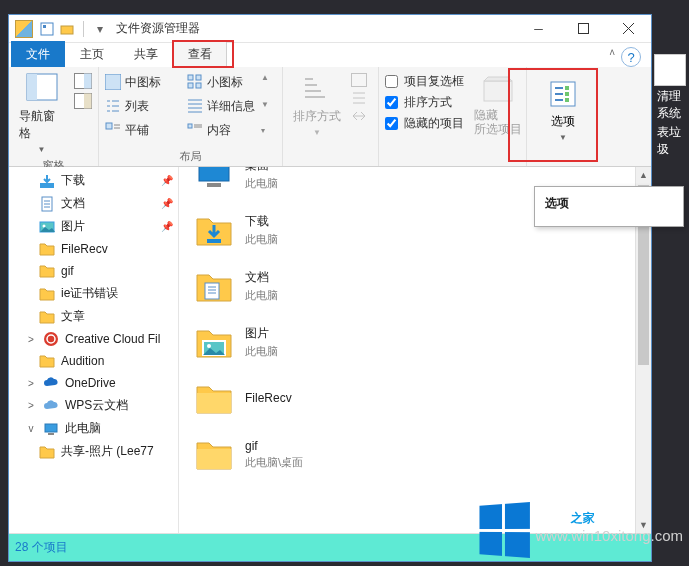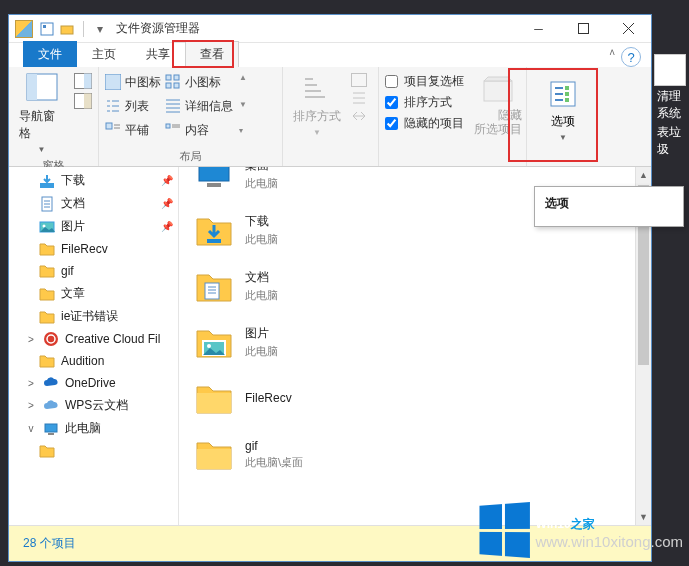--- a/index.html
+++ b/index.html
@@ -6,34 +6,34 @@
 body{background:#2a2a30;width:689px;height:566px;position:relative;overflow:hidden}
 .window{position:absolute;top:14px;left:8px;width:644px;height:548px;background:#fff;border:1px solid #5a90c8;display:flex;flex-direction:column}
 .titlebar{height:28px;display:flex;align-items:center;background:#fff;border-bottom:1px solid #e5e5e5}
 .titlebar .app-icon{width:18px;height:18px;margin:0 6px;background:linear-gradient(135deg,#ffc94a 50%,#6fb3e0 50%);border:1px solid #c29b3e}
 .qat{display:flex;align-items:center;gap:4px}
 .qat-btn{width:16px;height:16px;display:flex;align-items:center;justify-content:center;color:#666}
 .qat-sep{width:1px;height:16px;background:#ccc;margin:0 4px}
 .title-text{margin-left:8px;color:#333}
 .win-controls{margin-left:auto;display:flex}
 .win-btn{width:45px;height:28px;display:flex;align-items:center;justify-content:center;color:#333}
-.tabs{height:24px;display:flex;align-items:flex-end;background:#fff;padding-left:14px;position:relative}
+.tabs{height:24px;display:flex;align-items:flex-end;background:#fff;padding-left:2px;position:relative}
 .tab{padding:4px 14px;color:#333;border:1px solid transparent;border-bottom:none}
 .tab.file{background:#1979ca;color:#fff}
 .tab.active{background:#f5f5f5;border-color:#d0d0d0}
 .tab-help{margin-left:auto;margin-right:10px;width:20px;height:20px;border:1px solid #8fb7e0;border-radius:50%;display:flex;align-items:center;justify-content:center;color:#1979ca;font-size:13px}
 .tabs-updown{position:absolute;right:36px;top:4px;color:#666;font-size:10px}
 .hl-tab{position:absolute;border:2px solid #e03030;pointer-events:none}
 .ribbon{height:100px;background:#f5f5f5;border-bottom:1px solid #d0d0d0;display:flex}
 .rgroup{border-right:1px solid #e1e1e1;display:flex;flex-direction:column;padding:4px 6px 0 6px}
 .rgroup-body{flex:1;display:flex;align-items:flex-start;gap:6px}
 .rgroup-label{text-align:center;color:#666;font-size:11px;padding:2px 0}
 .big-btn{display:flex;flex-direction:column;align-items:center;gap:3px;padding:2px 4px;color:#333}
 .big-btn .ico{width:32px;height:32px}
-.mini-grid{display:grid;grid-template-columns:auto auto;grid-auto-rows:22px;gap:2px 4px;align-items:center}
+.mini-grid{display:grid;grid-template-columns:auto auto;grid-auto-rows:22px;gap:2px 26px;align-items:center}
 .mini-item{display:flex;align-items:center;gap:4px;color:#333;font-size:11px;white-space:nowrap}
 .mini-ico{width:16px;height:16px}
 .chk{display:flex;align-items:center;gap:6px;color:#333;font-size:11px;white-space:nowrap;margin-bottom:4px}
 .chk input{width:13px;height:13px}
 .opt-btn{display:flex;flex-direction:column;align-items:center;gap:3px;padding:6px 10px;border:1px solid transparent}
 .hl-opt{position:absolute;border:2px solid #e03030;pointer-events:none}
 .content{flex:1;display:flex;overflow:hidden;position:relative}
 .nav{width:170px;background:#fff;border-right:1px solid #e5e5e5;overflow:hidden;padding-top:2px}
 .nav-item{display:flex;align-items:center;gap:6px;padding:3px 4px 3px 30px;color:#222;white-space:nowrap}
 .nav-item.root{padding-left:16px}
@@ -42,27 +42,27 @@
 .nav-item .pin{margin-left:auto;color:#888;font-size:10px}
 .main{flex:1;background:#fff;overflow:hidden;padding:4px 0 0 14px}
 .file-item{display:flex;align-items:center;gap:10px;margin-bottom:14px}
 .file-ico{width:42px;height:42px;display:flex;align-items:center;justify-content:center}
 .file-meta{display:flex;flex-direction:column;gap:2px}
 .file-name{color:#222;font-size:12px}
 .file-sub{color:#808080;font-size:11px}
 .scrollbar{position:absolute;right:0;top:0;bottom:0;width:16px;background:#f0f0f0;border-left:1px solid #e0e0e0}
 .sb-btn{height:16px;display:flex;align-items:center;justify-content:center;color:#666;font-size:9px;background:#f0f0f0}
 .sb-thumb{position:absolute;left:2px;right:2px;top:18px;height:180px;background:#c8c8c8}
-.status{height:36px;border-top:1px solid #e0e0e0;background:#fef9c3;display:flex;align-items:center;padding:0 14px;color:#1979ca}
+.status{height:28px;border-top:1px solid #e0e0e0;background:#5eead4;display:flex;align-items:center;padding:0 6px;color:#1979ca}
 .tooltip{position:absolute;top:186px;left:534px;width:150px;background:#fff;border:1px solid #aaa;padding:8px 10px;box-shadow:2px 2px 5px rgba(0,0,0,.2)}
 .tooltip .tt-title{font-weight:bold;margin-bottom:6px;color:#222}
 .tooltip .tt-body{color:#555;line-height:1.5}
 .desktop-icon{position:absolute;top:54px;right:6px;width:26px;display:flex;flex-direction:column;align-items:center;color:#fff;font-size:11px;gap:2px}
 .desktop-icon .dico{width:32px;height:32px;background:#fff;border:1px solid #ccc}
-.watermark{position:absolute;bottom:10px;right:6px;display:flex;align-items:center;gap:6px}
+.watermark{position:absolute;bottom:10px;right:6px;display:flex;align-items:flex-start;gap:6px}
 .winlogo{display:grid;grid-template-columns:1fr 1fr;grid-template-rows:1fr 1fr;gap:3px;width:52px;height:52px;transform:perspective(100px) rotateY(-15deg)}
 .winlogo div{background:#0a78d4}
 .wm-text{color:#fff;display:flex;flex-direction:column}
 .wm-main{font-size:20px;font-weight:bold}
 .wm-main .accent{color:#0a9be6}
 .wm-url{font-size:15px;color:#d0d0d0}
 svg{display:block}
 </style>
 </head>
 <body>
@@ -231,21 +231,21 @@
           <label class="chk">
               <input type="checkbox" checked="" style="">
               <span>隐藏的项目</span>
             </label>
         </div>
         <div class="big-btn" style="opacity:.45">
           <svg class="ico">
               <rect x="2" y="8" width="28" height="20" fill="#eee" stroke="#aaa"></rect>
               <path d="M6 4h20l4 4H2z" fill="#ddd" stroke="#aaa"></path>
             </svg>
-          <span style="white-space:pre;text-align:right;line-height:1.2">隐藏
+          <span style="white-space:pre;text-align:left;line-height:1.2">隐藏
 所选项目</span>
         </div>
       </div>
     </div>
 
     <div class="rgroup" style="width:72px;border-right:none">
       <div class="rgroup-body" style="justify-content:center">
         <div class="opt-btn">
           <svg width="32" height="32">
               <rect x="4" y="4" width="24" height="24" fill="#fff" stroke="#5a90c8"></rect>
@@ -312,29 +312,29 @@
             </svg>
           </span>
           <span>gif</span>
         </div>
         <div class="nav-item">
           <span class="fico">
             <svg width="16" height="16">
               <path d="M1 3h5l2 2h7v9H1z" fill="#ffc94a" stroke="#d4a53e"></path>
             </svg>
           </span>
+          <span>ie证书错误</span>
+        </div>
+        <div class="nav-item">
+          <span class="fico">
+            <svg width="16" height="16">
+              <path d="M1 3h5l2 2h7v9H1z" fill="#ffc94a" stroke="#d4a53e"></path>
+            </svg>
+          </span>
           <span>文章</span>
-        </div>
-        <div class="nav-item">
-          <span class="fico">
-            <svg width="16" height="16">
-              <path d="M1 3h5l2 2h7v9H1z" fill="#ffc94a" stroke="#d4a53e"></path>
-            </svg>
-          </span>
-          <span>ie证书错误</span>
         </div>
         <div class="nav-item root">
           <span class="exp">&gt;</span>
           <span class="fico">
             <svg width="16" height="16">
               <circle cx="8" cy="8" r="7" fill="#da3c2e"></circle>
               <circle cx="8" cy="8" r="4" fill="none" stroke="#fff" stroke-width="1.5"></circle>
             </svg>
           </span>
           <span>Creative Cloud Fil</span>
@@ -374,20 +374,21 @@
             </svg>
           </span>
           <span>此电脑</span>
         </div>
         <div class="nav-item">
           <span class="fico">
             <svg width="16" height="16">
               <path d="M1 3h5l2 2h7v9H1z" fill="#ffc94a" stroke="#d4a53e"></path>
             </svg>
           </span>
+          <span>共享-照片 (Lee77</span>
         </div>
       </div>
     <div class="main" id="main">
         <div class="file-item" style="margin-top: -18px;">
           <div class="file-ico">
             <svg width="42" height="42">
               <rect x="6" y="8" width="30" height="20" fill="#1e88d4" stroke="#1565a8"></rect>
               <rect x="14" y="30" width="14" height="4" fill="#888"></rect>
             </svg>
           </div>

